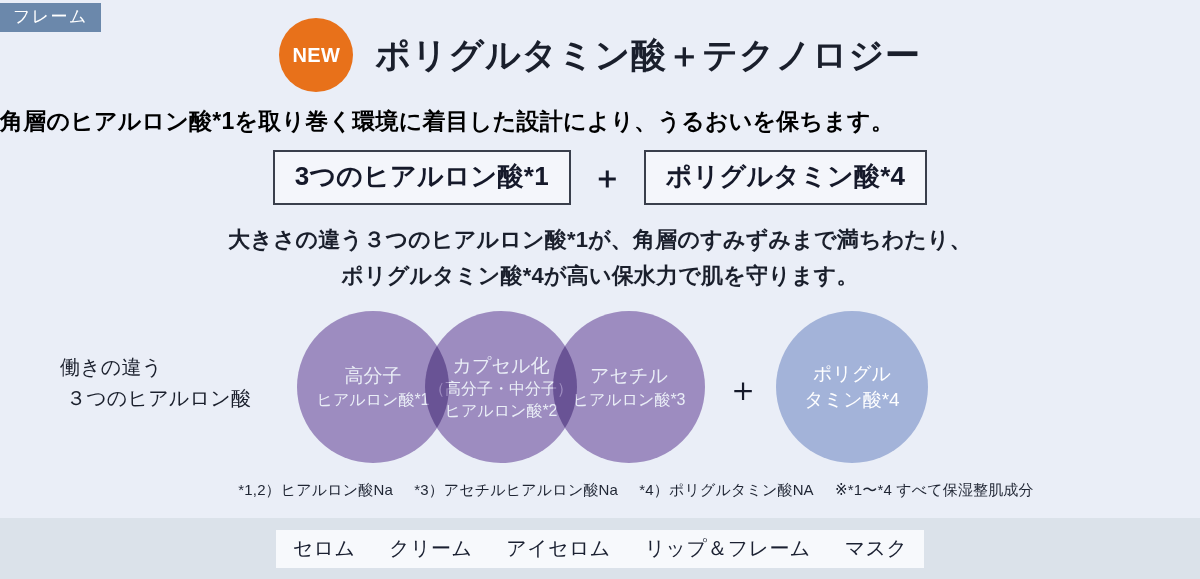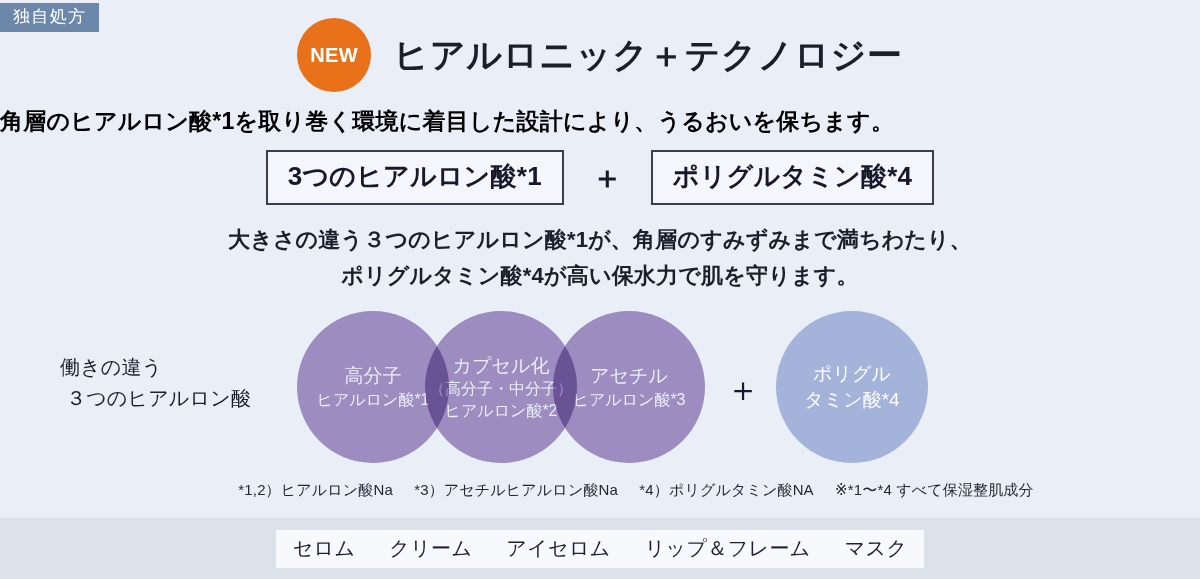--- a/index.html
+++ b/index.html
@@ -83,21 +83,21 @@
 
   
   #formula {
     position: absolute;
     left: 0;
     top: 150px;
     width: 1200px;
     display: flex;
     align-items: center;
     justify-content: center;
-    gap: 28px;
+    gap: 21px;
   }
   .formula-box {
     border: 2px solid #3a3f4c;
     background: #f4f6fb;
     padding: 7px 20px 9px 20px;
     font-size: 26px;
     font-weight: bold;
     letter-spacing: 0.01em;
     color: #15192a;
     white-space: nowrap;
@@ -225,25 +225,25 @@
     padding: 7px 17px 9px 17px;
     white-space: nowrap;
     line-height: 1.1;
   }
 </style>
 </head>
 <body>
 
 <div id="stage">
 
-  <div id="badge">独自処方</div>
+  <div id="badge">フレーム</div>
 
   <div id="header">
     <div id="new-circle">NEW</div>
-    <div id="title">ヒアルロニック＋テクノロジー</div>
+    <div id="title">ポリグルタミン酸＋テクノロジー</div>
   </div>
 
   <div id="lead">角層のヒアルロン酸*1を取り巻く環境に着目した設計により、うるおいを保ちます。</div>
 
   <div id="formula">
     <div class="formula-box">3つのヒアルロン酸*1</div>
     <div class="formula-plus">＋</div>
     <div class="formula-box">ポリグルタミン酸*4</div>
   </div>
 

